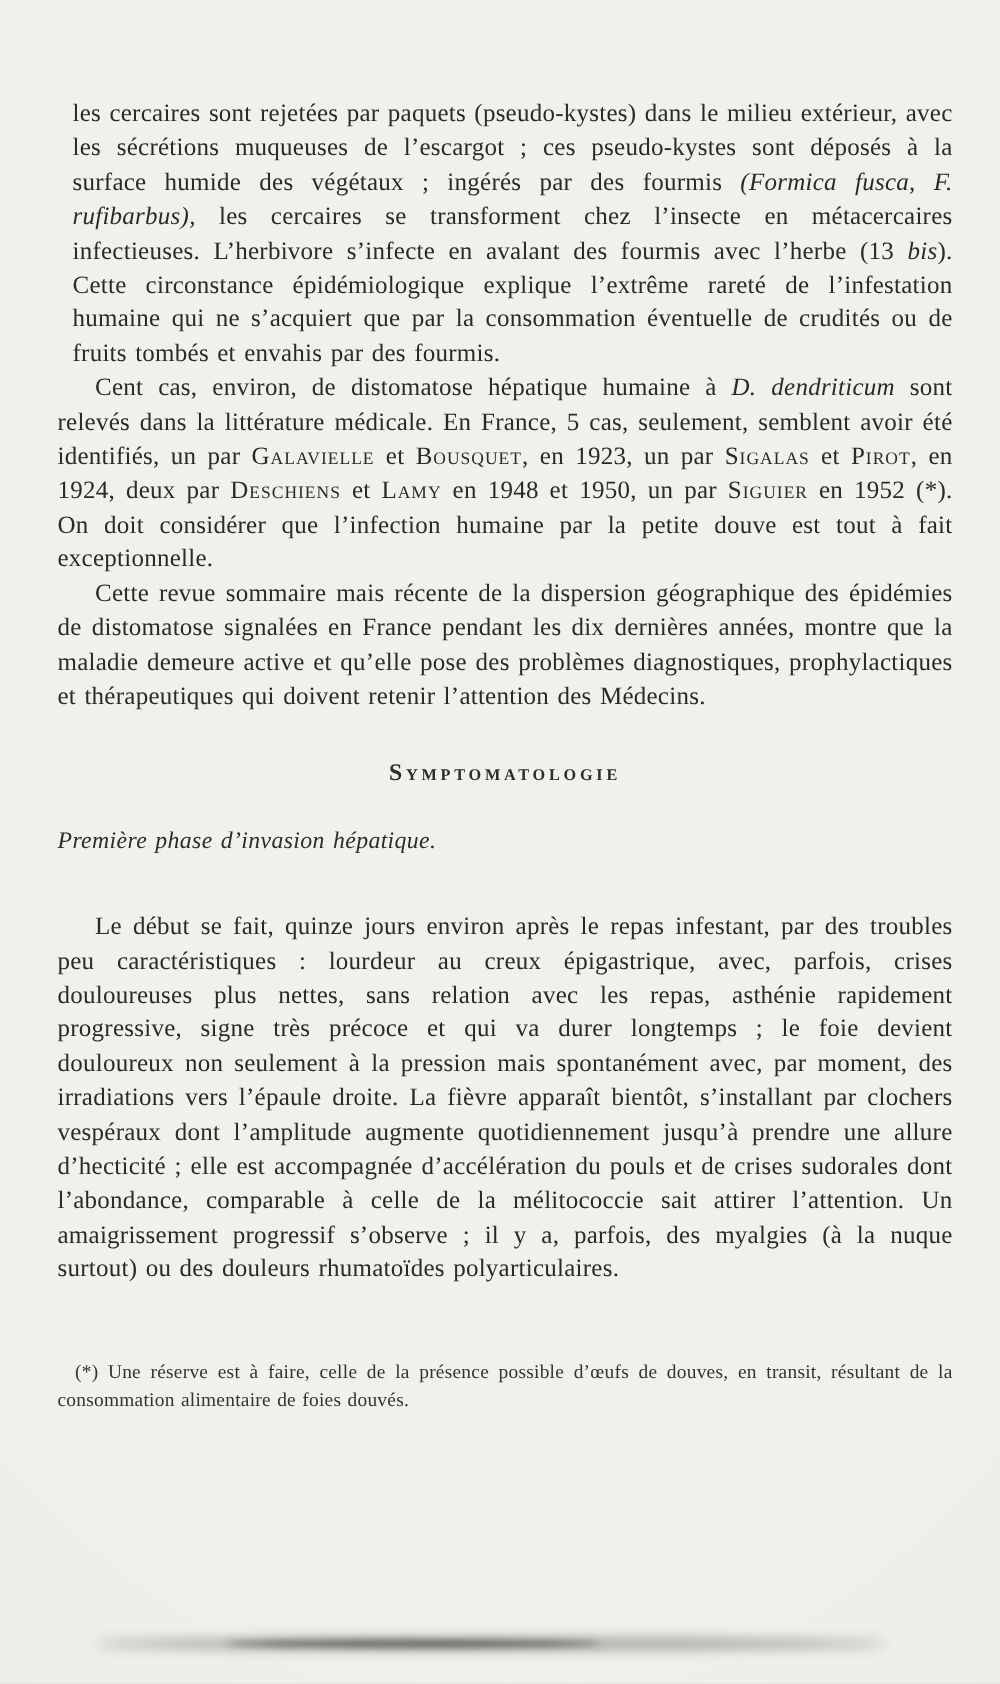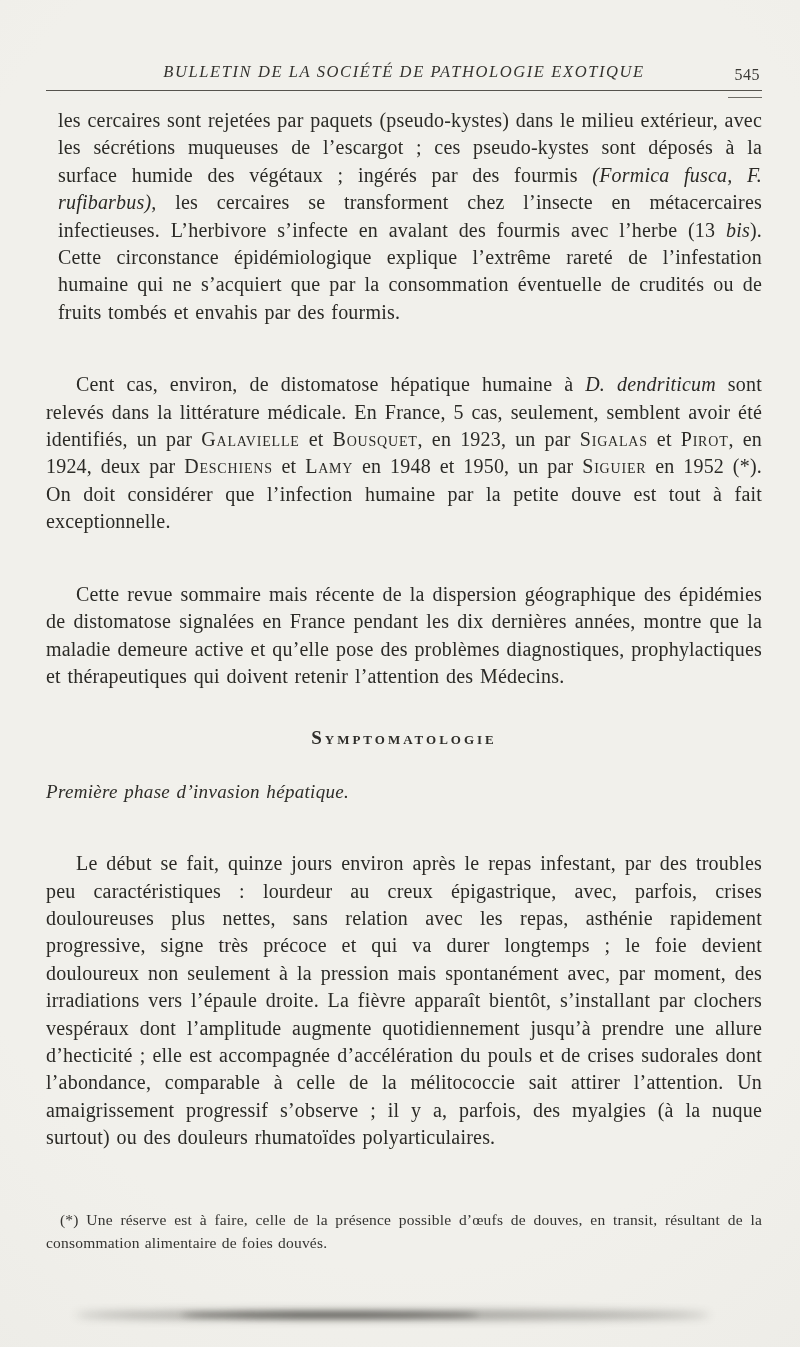--- a/index.html
+++ b/index.html
@@ -57,21 +57,21 @@
   
   .page-body {
     margin-top: 16px;
     font-size: 20px;
     line-height: 27.4px;
     text-align: justify;
     letter-spacing: 0.2px;
     word-spacing: 1.5px;
   }
   .para { margin: 0; }
-  .para.indent { text-indent: 30px; margin-top: 45px; }
+  .para.indent { text-indent: 30px; }
   .para.no-indent { text-indent: 0; margin-left: 12px; }
 
   .seg-italic { font-style: italic; }
   .seg-smallcaps { font-variant: small-caps; letter-spacing: 0.8px; }
 
   
   .section-heading {
     margin: 34px 0 26px 0;
     text-align: center;
     font-weight: bold;
@@ -125,28 +125,20 @@
     opacity: 0.55;
     filter: blur(3px);
     border-radius: 50%;
   }
 </style>
 </head>
 <body>
 
 <div class="page">
 
-  <header class="page-header">
-    <div class="header-line">
-      <span class="journal-title">BULLETIN DE LA SOCIÉTÉ DE PATHOLOGIE EXOTIQUE</span>
-      <span class="page-number">545</span>
-    </div>
-    <div class="header-rule"></div>
-    <div class="page-number-rule"></div>
-  </header>
 
   <main class="page-body">
 
     <p class="para no-indent"><span>les cercaires sont rejetées par paquets (pseudo-kystes) dans le milieu extérieur, avec les sécrétions muqueuses de l’escargot ; ces pseudo-kystes sont déposés à la surface humide des végétaux ; ingérés par des fourmis </span><span class="seg-italic">(Formica fusca, F. rufibarbus),</span><span> les cercaires se transforment chez l’insecte en métacercaires infectieuses. L’herbivore s’infecte en avalant des fourmis avec l’herbe (13 </span><span class="seg-italic">bis</span><span>). Cette circonstance épidémiologique explique l’extrême rareté de l’infestation humaine qui ne s’acquiert que par la consommation éventuelle de crudités ou de fruits tombés et envahis par des fourmis.</span></p>
 
     <p class="para indent"><span>Cent cas, environ, de distomatose hépatique humaine à </span><span class="seg-italic">D. dendriticum</span><span> sont relevés dans la littérature médicale. En France, 5 cas, seulement, semblent avoir été identifiés, un par </span><span class="seg-smallcaps">Galavielle</span><span> et </span><span class="seg-smallcaps">Bousquet</span><span>, en 1923, un par </span><span class="seg-smallcaps">Sigalas</span><span> et </span><span class="seg-smallcaps">Pirot</span><span>, en 1924, deux par </span><span class="seg-smallcaps">Deschiens</span><span> et </span><span class="seg-smallcaps">Lamy</span><span> en 1948 et 1950, un par </span><span class="seg-smallcaps">Siguier</span><span> en 1952 (*). On doit considérer que l’infection humaine par la petite douve est tout à fait exceptionnelle.</span></p>
 
     <p class="para indent"><span>Cette revue sommaire mais récente de la dispersion géographique des épidémies de distomatose signalées en France pendant les dix dernières années, montre que la maladie demeure active et qu’elle pose des problèmes diagnostiques, prophylactiques et thérapeutiques qui doivent retenir l’attention des Médecins.</span></p>
 
     <h2 class="section-heading">Symptomatologie</h2>

